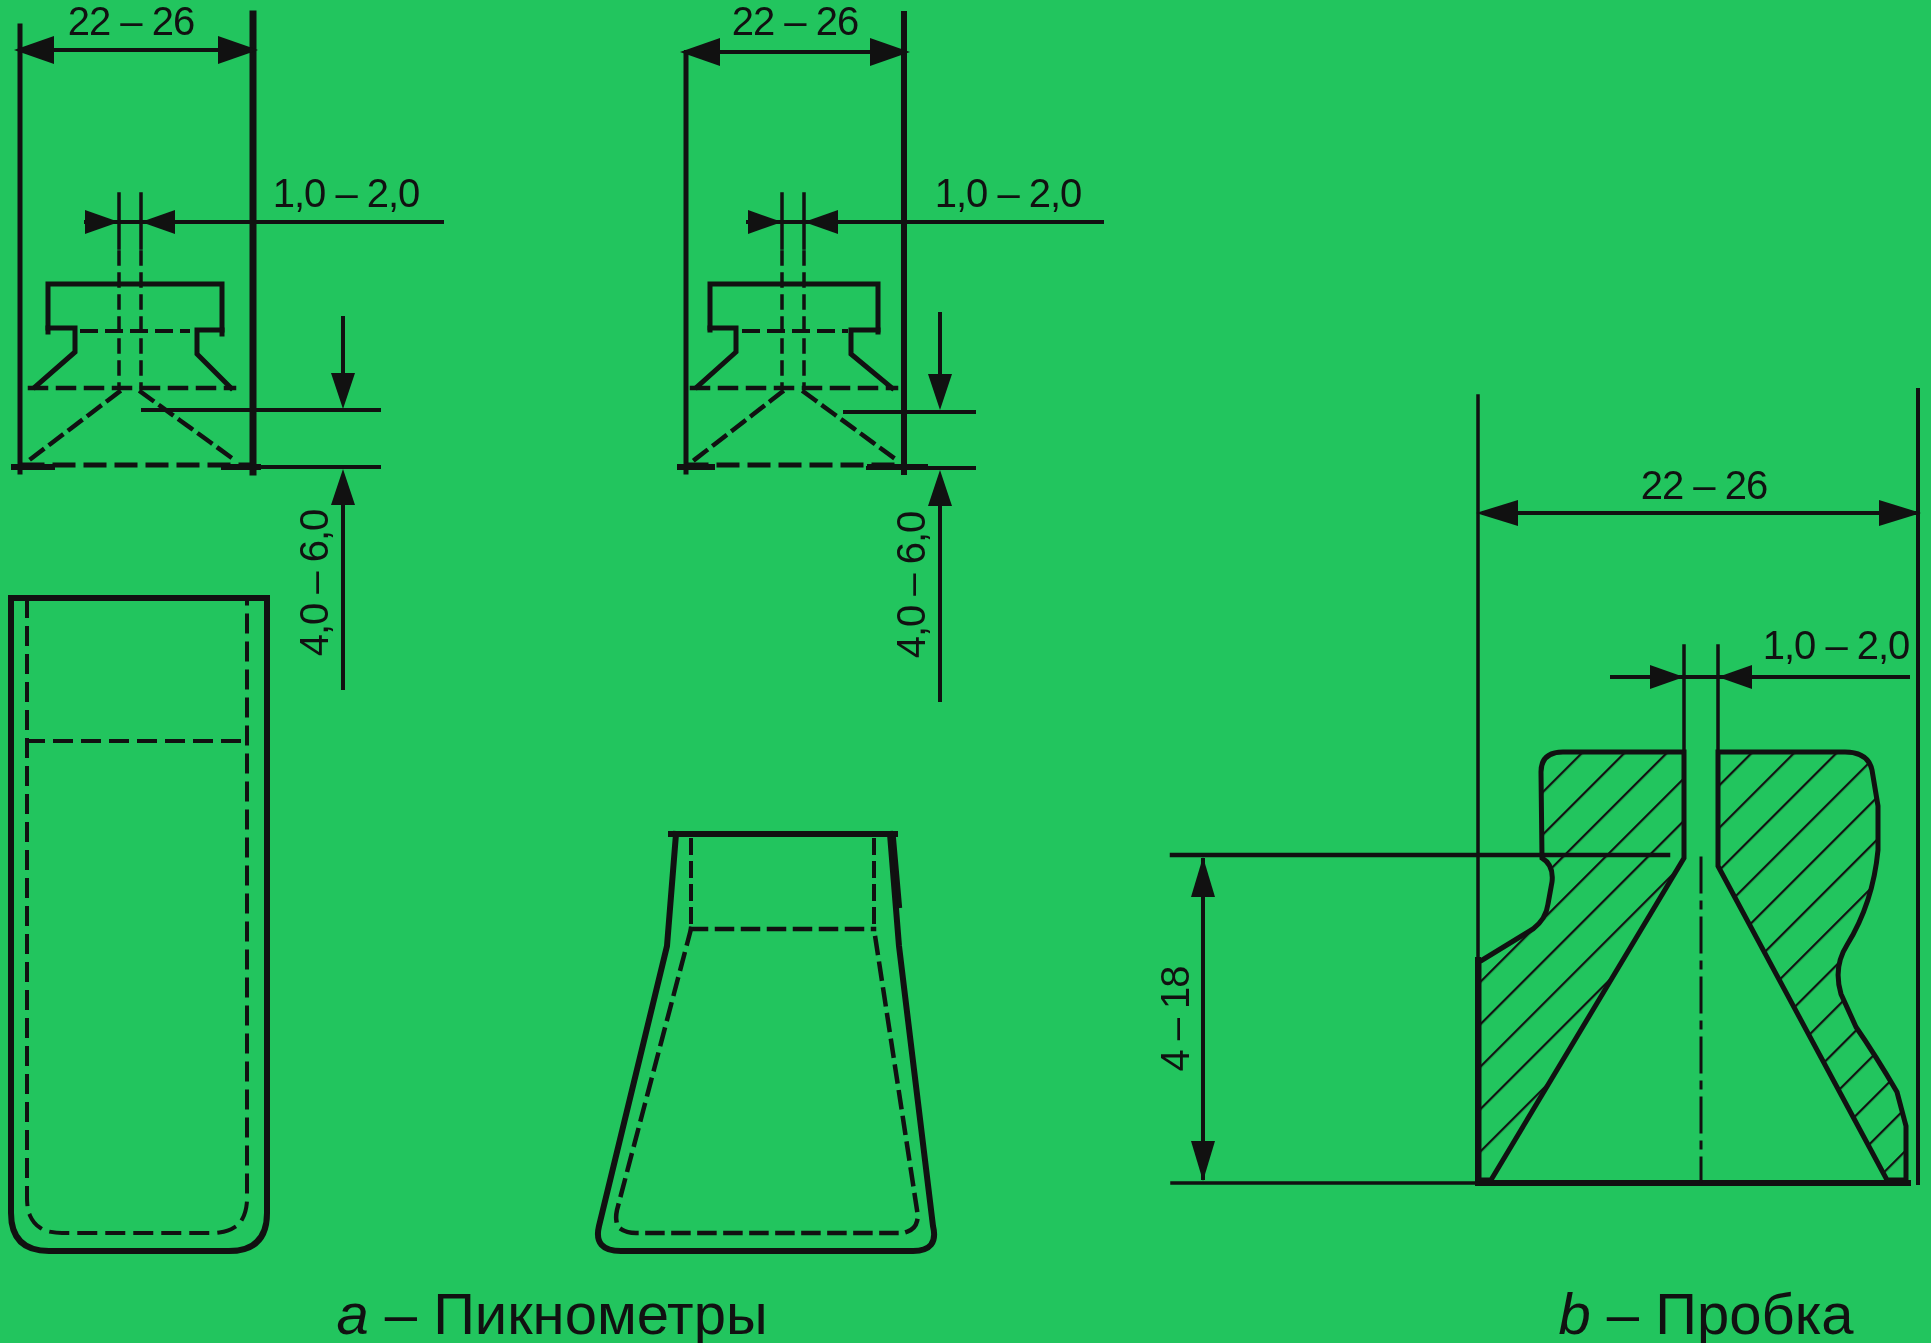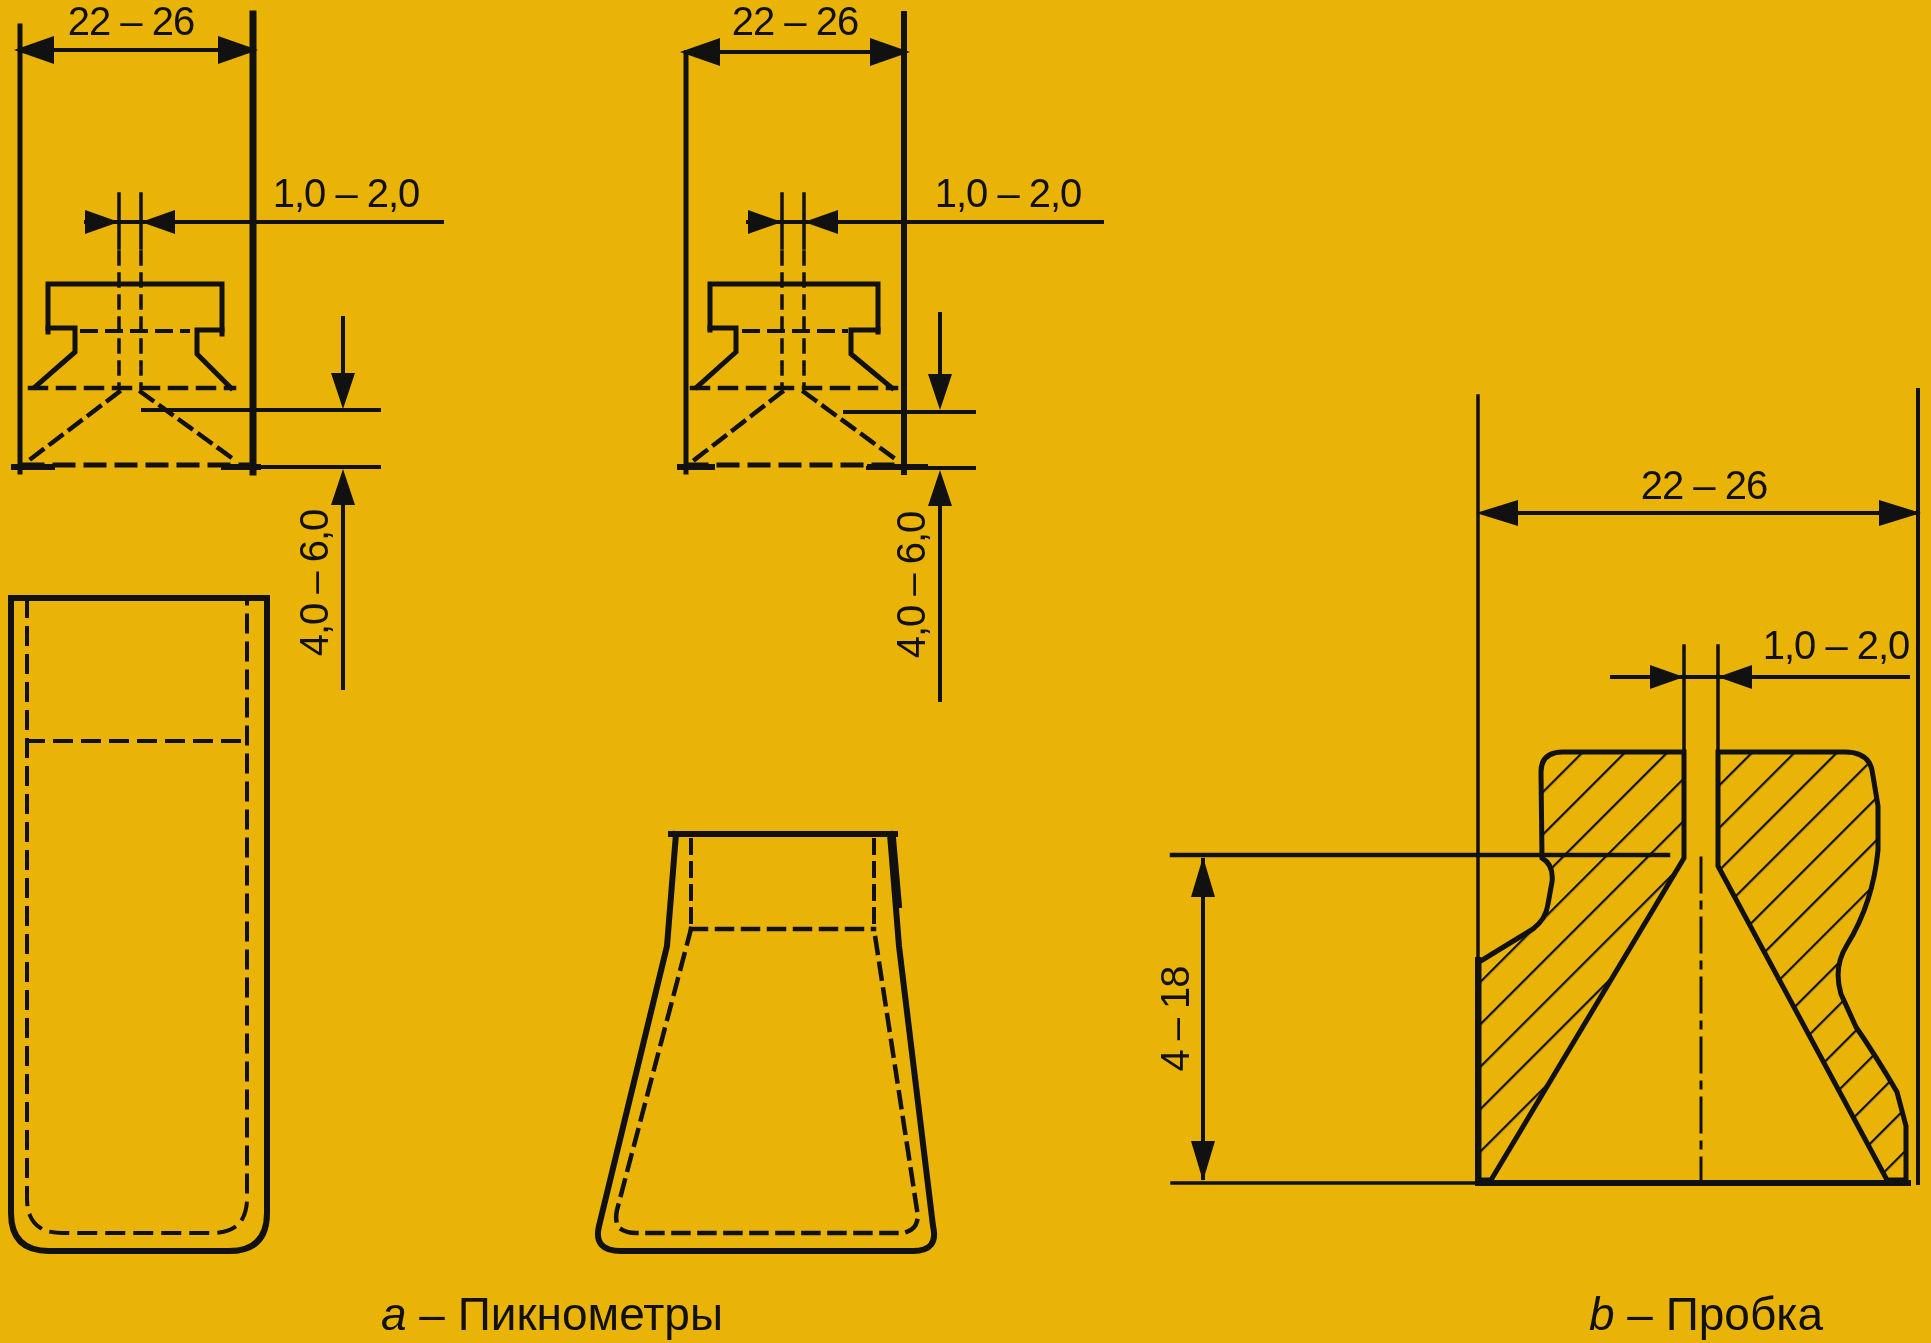--- a/index.html
+++ b/index.html
@@ -1,36 +1,36 @@
 <!DOCTYPE html>
 <html><head>
 <meta charset="utf-8">
 <style>
   html,body{margin:0;padding:0;background:#ffffff;}
   .canvas{
     position:relative;
     width:1931px;height:1343px;
-    background:#eab308;
+    background:#22c55e;
     font-family:"Liberation Sans", sans-serif;
     color:#111;
     overflow:hidden;
   }
   .linework{position:absolute;left:0;top:0;width:1931px;height:1343px;}
   .dim-label{
     position:absolute;
     width:220px;height:42px;line-height:42px;
     text-align:center;
     font-size:40px;letter-spacing:-1px;
     color:#111;white-space:nowrap;
   }
   .dim-label.rot{transform:rotate(-90deg);transform-origin:center center;}
   .caption{
     position:absolute;
     width:500px;height:48px;line-height:48px;
-    text-align:center;font-size:46px;color:#111;white-space:nowrap;
+    text-align:center;font-size:58px;color:#111;white-space:nowrap;
   }
   .caption .it{font-style:italic;}
 </style>
 </head>
 <body>
 
 <div class="canvas">
 
   <svg class="linework" viewBox="0 0 1931 1343" xmlns="http://www.w3.org/2000/svg">
     <defs>

